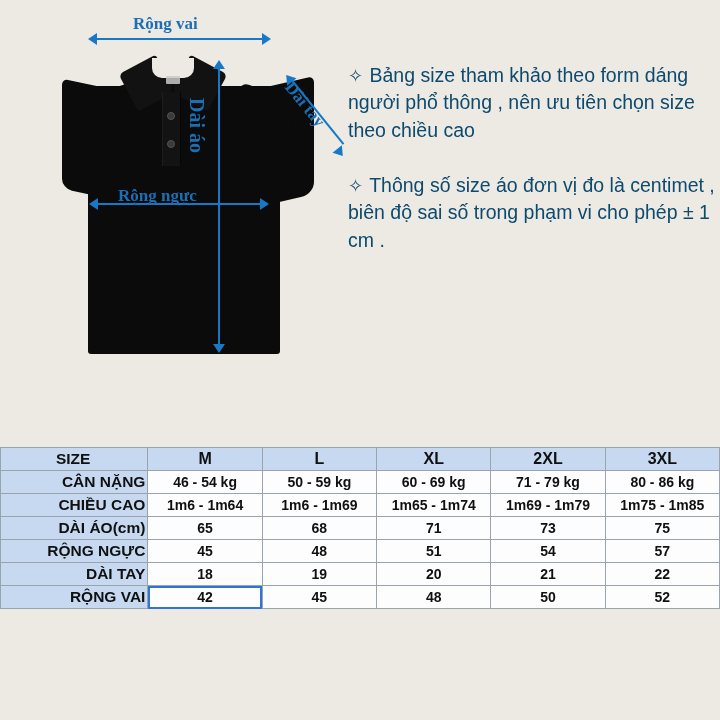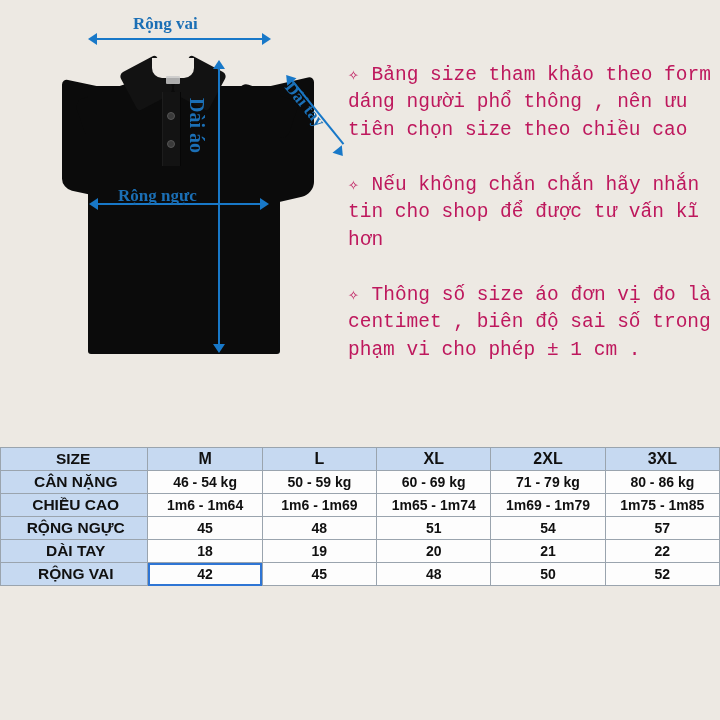--- a/index.html
+++ b/index.html
@@ -120,22 +120,22 @@
   #tay-head-t{left:283px;top:74px;border-left:6px solid transparent;border-right:6px solid transparent;border-bottom:9px solid #1878C8;transform:rotate(-39deg);}
   #tay-head-b{left:334px;top:148px;border-left:6px solid transparent;border-right:6px solid transparent;border-top:9px solid #1878C8;transform:rotate(-39deg);}
   #tay-label{
     left:296px;top:78px;font-size:17px;
     transform:rotate(51deg);transform-origin:left top;
   }
 
   
   #notes{
     position:absolute;left:348px;top:42px;width:368px;
-    font-family:Liberation Mono, monospace;
-    color:#be185d;
+    font-family:Liberation Sans, sans-serif;
+    color:#0c4a6e;
   }
   .note{margin-bottom:27px;font-size:19.5px;line-height:1.42;}
   .note .spark{font-size:18px;letter-spacing:1px;}
 
   
   #size-table{
     position:absolute;left:0;top:447px;width:720px;
     border-collapse:collapse;
     font-family:"Liberation Sans",sans-serif;
     table-layout:fixed;
@@ -147,21 +147,21 @@
     font-size:14px;
     color:#101010;
     text-align:center;
     padding:0 2px;
     background:#FDFDFD;
     overflow:hidden;
     white-space:nowrap;
   }
   #size-table .rowhead{
     background:#C6D9F1;
-    text-align:center;
+    text-align:right;
     padding-left:5px;
     font-size:15.5px;
   }
   #size-table thead th{
     background:#C6D9F1;
     font-size:16px;
   }
   #size-table thead th.rowhead{text-align:center;padding-left:0;}
   td.sel{
     outline:2px solid #2E75D4;
@@ -214,24 +214,20 @@
     <div class="mlabel" id="tay-label">Dài tay</div>
   </div>
 
   <div id="notes">
     <p class="note">
       <span class="spark">✧</span>
       <span>Bảng size tham khảo theo form dáng người phổ thông , nên ưu tiên chọn size theo chiều cao</span>
     </p>
     <p class="note">
       <span class="spark">✧</span>
-      <span>Nếu không chắn chắn hãy nhắn tin cho shop để được tư vấn kĩ hơn</span>
-    </p>
-    <p class="note">
-      <span class="spark">✧</span>
       <span>Thông số size áo đơn vị đo là centimet , biên độ sai số trong phạm vi cho phép ± 1 cm .</span>
     </p>
   </div>
 
   <table id="size-table">
     <colgroup>
       <col class="c0">
         <col class="cn">
         <col class="cn">
         <col class="cn">
@@ -259,20 +255,28 @@
       </tr>
       <tr>
         <td class="rowhead">CHIỀU CAO</td>
         <td>1m6 - 1m64</td>
         <td>1m6 - 1m69</td>
         <td>1m65 - 1m74</td>
         <td>1m69 - 1m79</td>
         <td>1m75 - 1m85</td>
       </tr>
       <tr>
+        <td class="rowhead">DÀI ÁO(cm)</td>
+        <td>65</td>
+        <td>68</td>
+        <td>71</td>
+        <td>73</td>
+        <td>75</td>
+      </tr>
+      <tr>
         <td class="rowhead">RỘNG NGỰC</td>
         <td>45</td>
         <td>48</td>
         <td>51</td>
         <td>54</td>
         <td>57</td>
       </tr>
       <tr>
         <td class="rowhead">DÀI TAY</td>
         <td>18</td>

